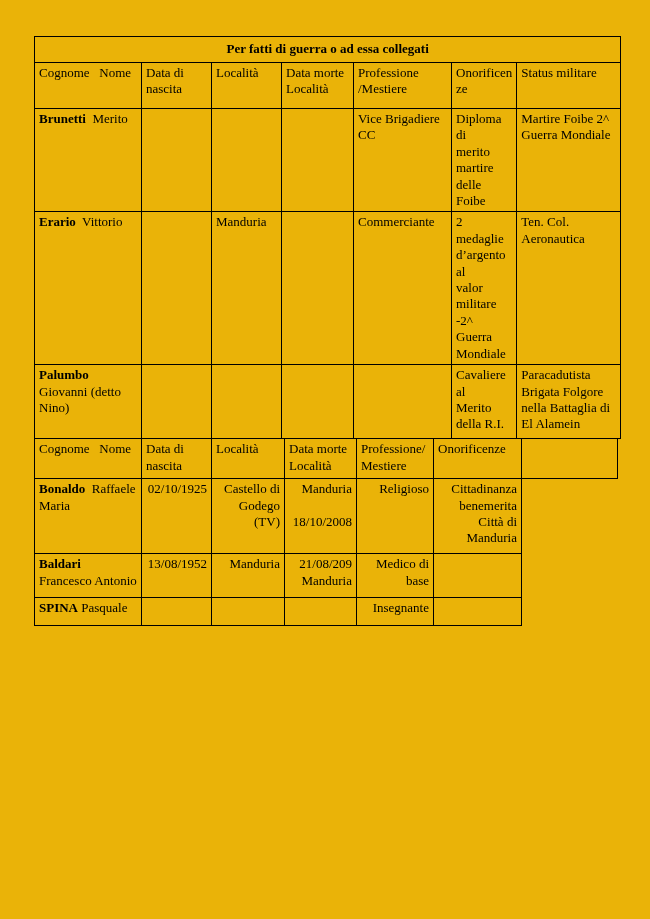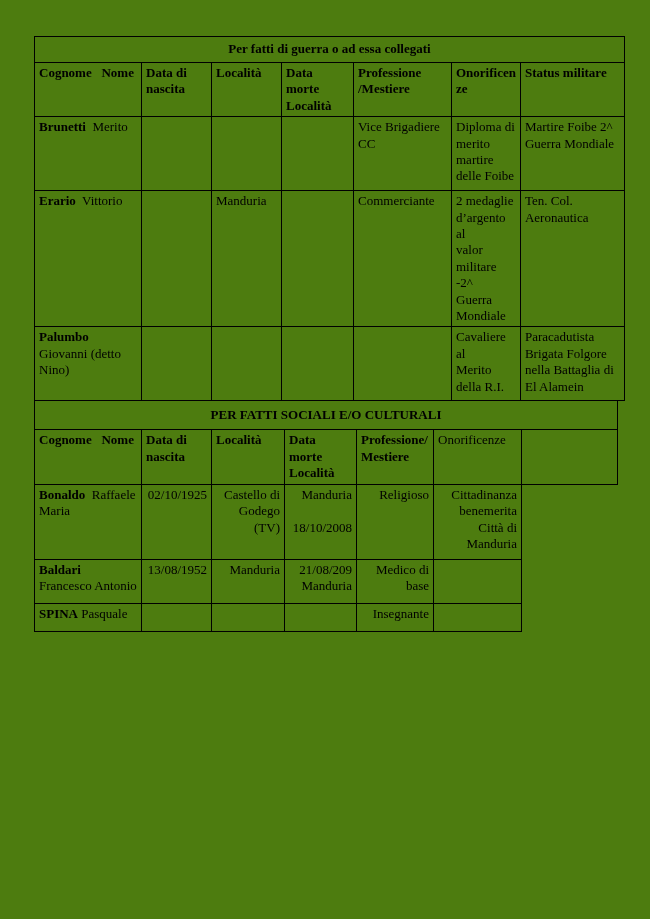--- a/index.html
+++ b/index.html
@@ -1,29 +1,29 @@
 <!DOCTYPE html>
 <html><head>
 <meta charset="utf-8">
 <style>
   html,body{margin:0;padding:0;}
   .page{
-    width:650px;height:919px;background:#4d7c0f;position:relative;
+    width:650px;height:919px;background:#eab308;position:relative;
     font-family:"Liberation Serif","DejaVu Serif",serif;
     font-size:13px;color:#000;overflow:hidden;
   }
   table{border-collapse:collapse;table-layout:fixed;margin-left:34px;}
   #social-table{margin-top:-1px;}
   #war-table{margin-top:36px;}
   td{
     border:1px solid #000;vertical-align:top;padding:2px 4px;
     line-height:16.4px;white-space:pre-line;overflow:hidden;
   }
   td.title{font-weight:bold;text-align:center;vertical-align:middle;white-space:normal;}
-  td.hdr{font-weight:bold;}
+  td.hdr{font-weight:normal;}
   td.hdr-plain{font-weight:normal;}
   td.ctr{text-align:right;}
   td.phantom{border:none;}
   .surname{font-weight:bold;}
   .name-cell{white-space:normal;}
 </style>
 </head>
 <body>
 
 <div class="page">
@@ -105,23 +105,20 @@
     <colgroup>
       <col style="width:107px">
         <col style="width:70px">
         <col style="width:73px">
       <col style="width:72px">
         <col style="width:77px">
         <col style="width:88px">
       <col style="width:96px">
     </colgroup>
     <tbody>
-        <tr style="height:29px">
-      <td class="title" colspan="7">PER FATTI SOCIALI E/O CULTURALI</td>
-    </tr>
     <tr style="height:40px">
       <td class="hdr">Cognome &nbsp; Nome</td>
       <td class="hdr">Data di
 nascita</td>
       <td class="hdr">Località</td>
       <td class="hdr">Data morte
 Località</td>
       <td class="hdr">Professione/
 Mestiere</td>
       <td class="hdr-plain">Onorificenze</td>

